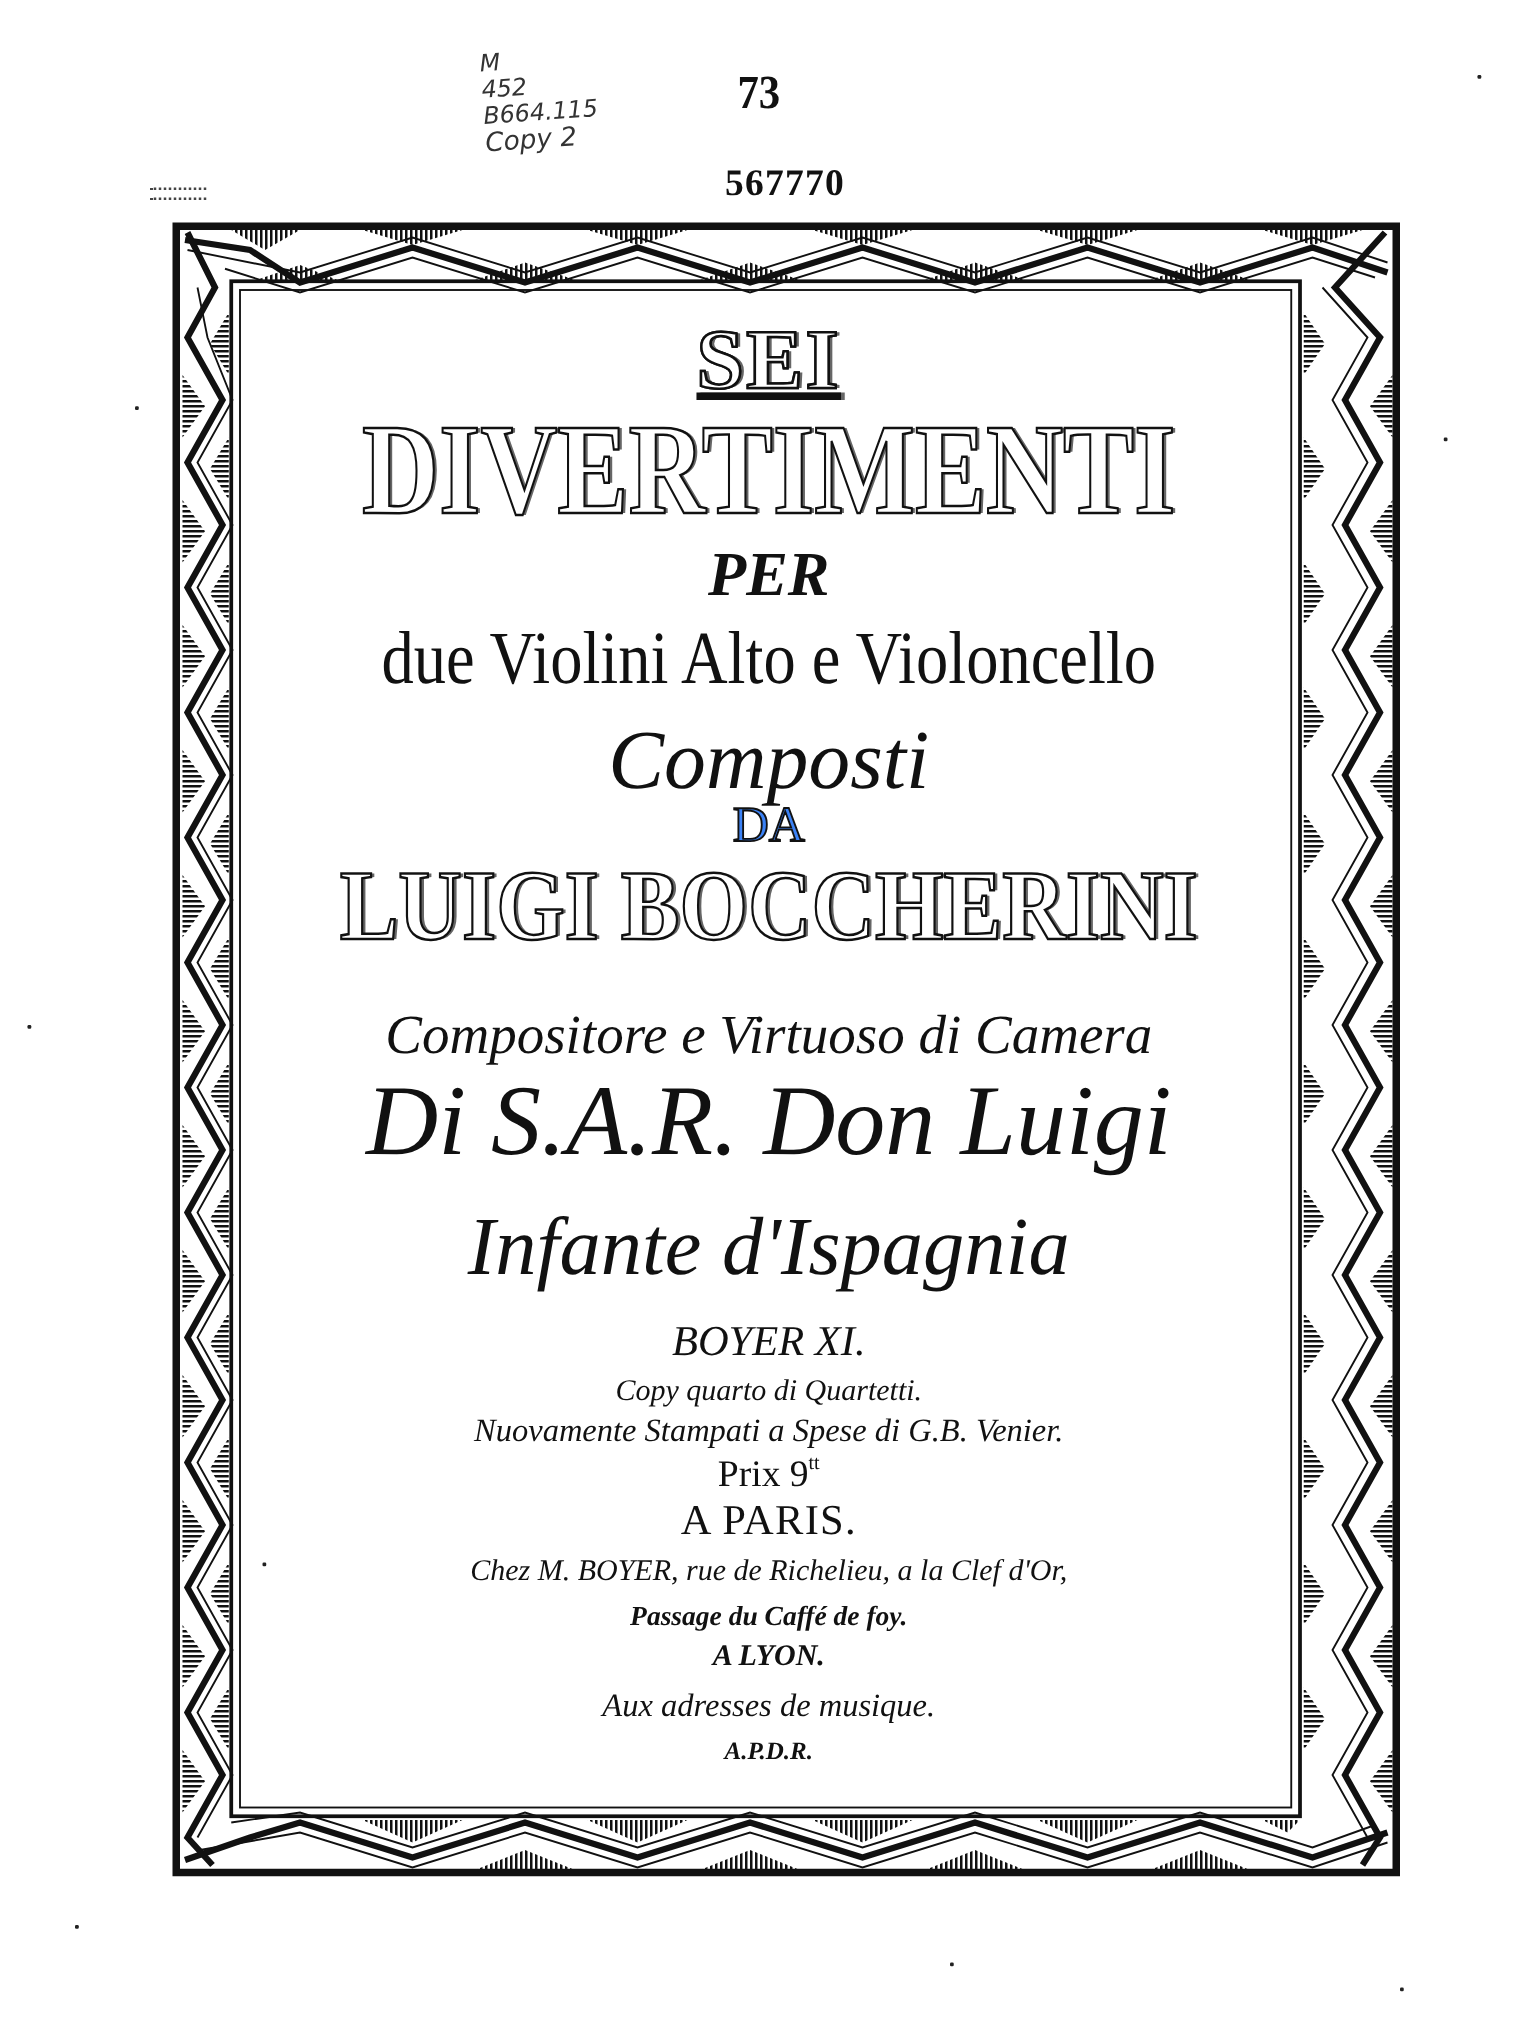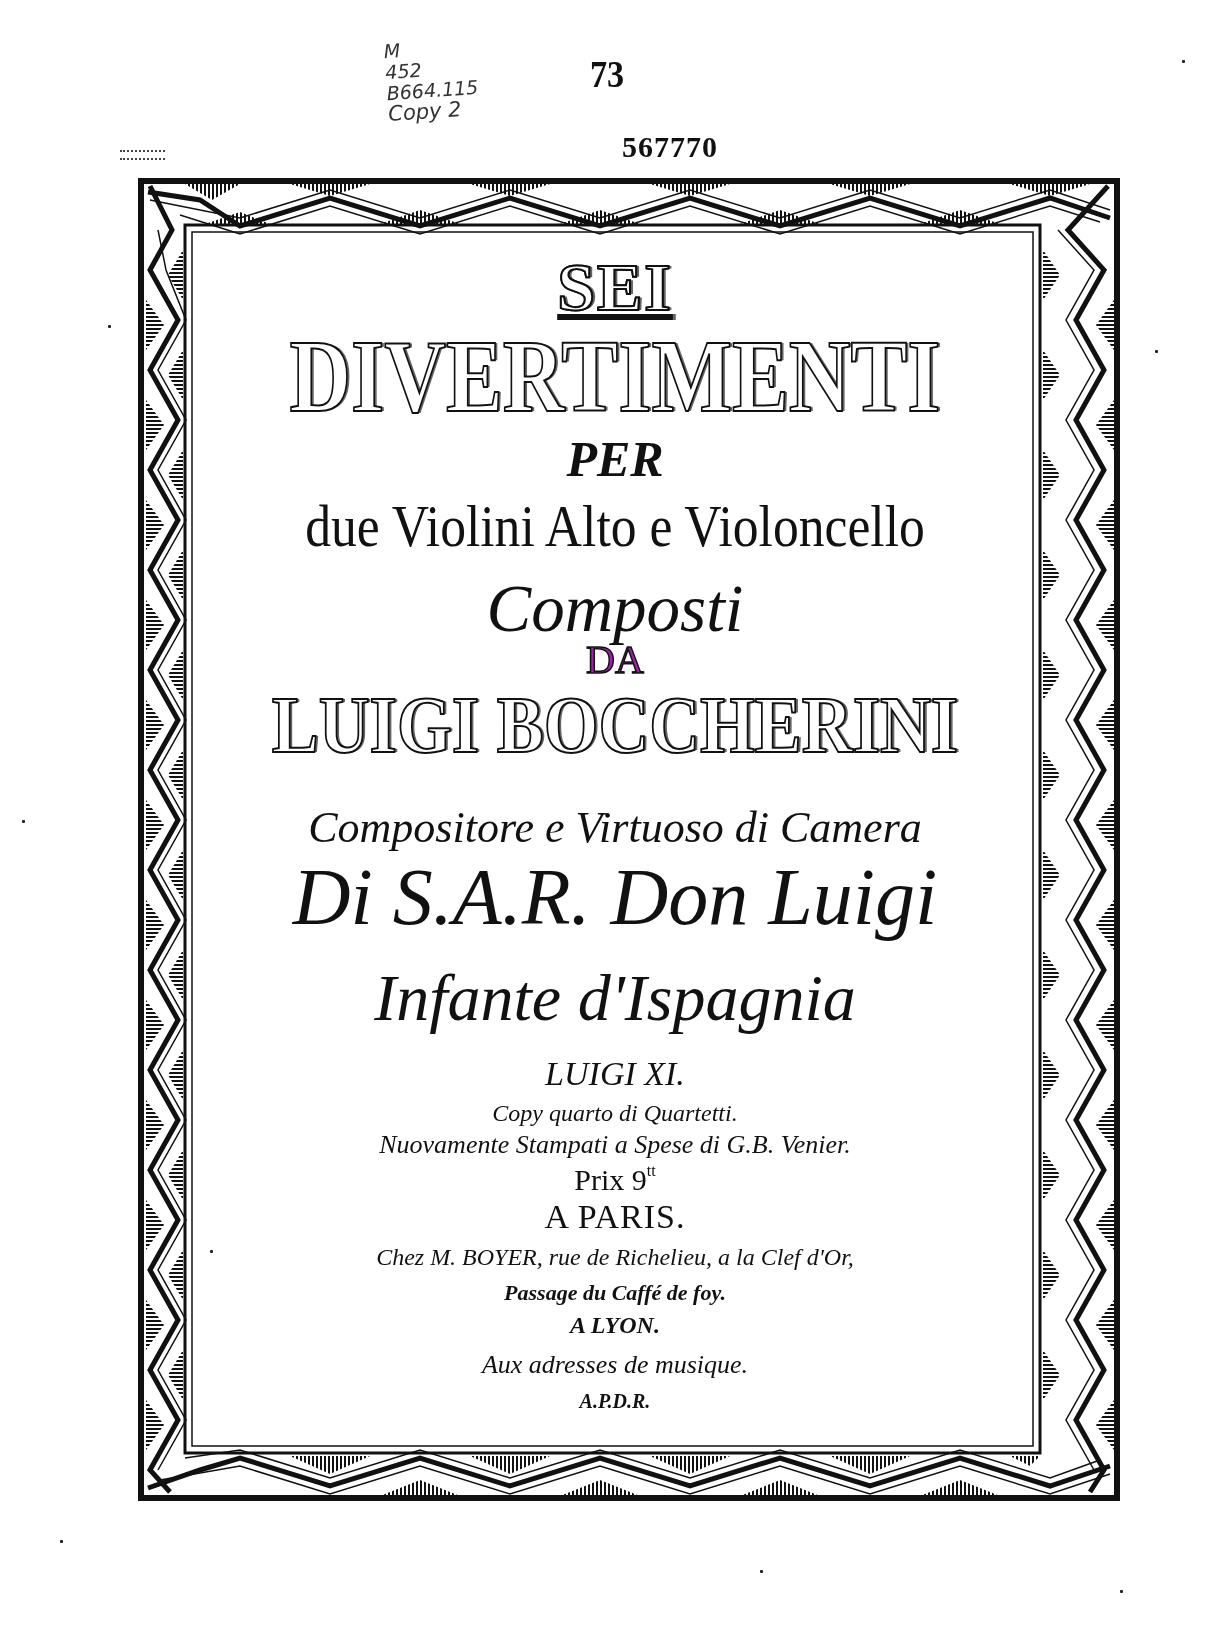--- a/index.html
+++ b/index.html
@@ -16,21 +16,21 @@
   .title-div { top: 316px; font-size: 104px; letter-spacing: 0px; transform: scaleX(0.82); transform-origin: center; font-weight: bold; }
   .hatch {
     color: #fff;
     -webkit-text-stroke: 2px #111;
     text-shadow: 3px 0 0 #666;
   }
   .per { top: 430px; font-size: 50px; font-style: italic; font-weight: bold; }
   .instr { top: 492px; font-size: 60px; transform: scaleX(0.86); transform-origin: center; }
   .composti { top: 570px; font-size: 67px; font-style: italic; }
   .da { top: 636px; font-size: 40px; }
-  .da span { color: #a21caf; -webkit-text-stroke: 1.5px #111; }
+  .da span { color: #3b82f6; -webkit-text-stroke: 1.5px #111; }
   .luigi { top: 680px; font-size: 80px; transform: scaleX(0.88); transform-origin: center; font-weight: bold; }
   .comp-virt { top: 802px; font-size: 44px; font-style: italic; }
   .di-sal { top: 852px; font-size: 80px; font-style: italic; }
   .infante { top: 960px; font-size: 66px; font-style: italic; }
   .opera { top: 1055px; font-size: 34px; font-style: italic; }
   .libro { top: 1100px; font-size: 24px; font-style: italic; }
   .nuova { top: 1130px; font-size: 26px; font-style: italic; }
   .prix { top: 1162px; font-size: 30px; }
   .prix sup { font-size: 16px; vertical-align: 14px; }
   .paris { top: 1198px; font-size: 34px; letter-spacing: 1px; }
@@ -45,21 +45,21 @@
 <body>
 
 <div class="abs hand" style="left:386px; top:38px;">
   <div>M</div>
   <div>452</div>
   <div>B664.115</div>
   <div style="font-size:21px;">Copy 2</div>
 </div>
 
 <div class="abs num" style="left:588px; top:52px; font-size:38px; transform:scaleX(0.9);">73</div>
-<div class="abs num" style="left:580px; top:130px; font-size:30px; letter-spacing:1px;margin-left:42px;">567770</div>
+<div class="abs num" style="left:580px; top:130px; font-size:30px; letter-spacing:1px;">567770</div>
 
 <div class="abs" style="left:120px; top:150px; width:45px; height:6px; border-top:2px dotted #444; border-bottom:2px dotted #444;"></div>
 
 <svg id="border-svg" width="1230" height="1634" xmlns="http://www.w3.org/2000/svg">
   <defs>
     <pattern id="hatchV" width="4" height="10" patternUnits="userSpaceOnUse">
       <rect x="0" y="0" width="2" height="10" fill="#111"></rect>
     </pattern>
     <pattern id="hatchH" width="10" height="4" patternUnits="userSpaceOnUse">
       <rect x="0" y="0" width="10" height="2" fill="#111"></rect>
@@ -174,21 +174,21 @@
 <div class="line title-sei hatch">SEI</div>
 <div class="line title-div hatch">DIVERTIMENTI</div>
 <div class="line per">PER</div>
 <div class="line instr">due Violini Alto e Violoncello</div>
 <div class="line composti">Composti</div>
 <div class="line da"><span>DA</span></div>
 <div class="line luigi hatch">LUIGI BOCCHERINI</div>
 <div class="line comp-virt">Compositore e Virtuoso di Camera</div>
 <div class="line di-sal">Di S.A.R. Don Luigi</div>
 <div class="line infante">Infante d'Ispagnia</div>
-<div class="line opera">LUIGI XI.</div>
+<div class="line opera">BOYER XI.</div>
 <div class="line libro">Copy quarto di Quartetti.</div>
 <div class="line nuova">Nuovamente Stampati a Spese di G.B. Venier.</div>
 <div class="line prix">
   <span>Prix 9</span><sup>tt</sup>
 </div>
 <div class="line paris">A PARIS.</div>
 <div class="line chez">Chez M. BOYER, rue de Richelieu, a la Clef d'Or,</div>
 <div class="line passage">Passage du Caffé de foy.</div>
 <div class="line lyon">A LYON.</div>
 <div class="line aux">Aux adresses de musique.</div>

